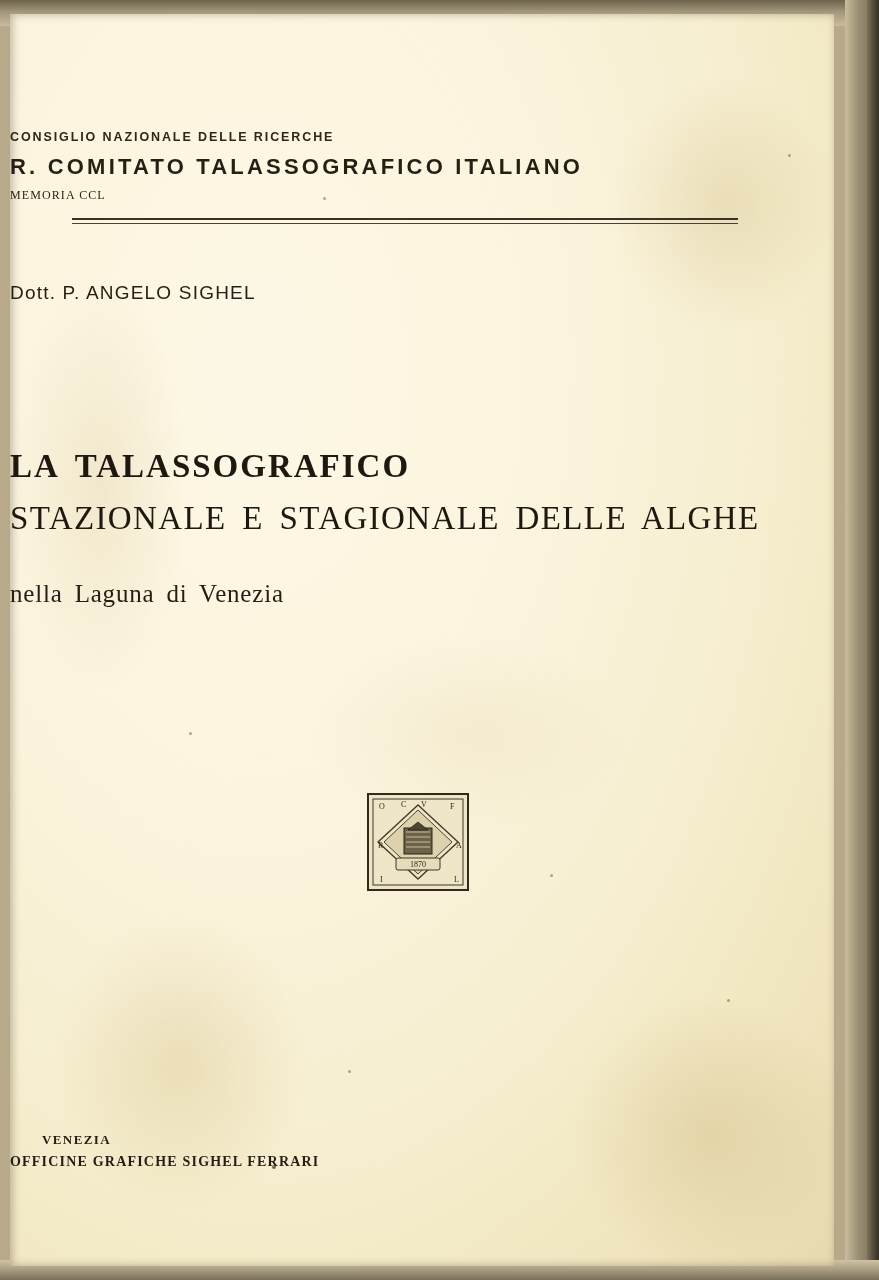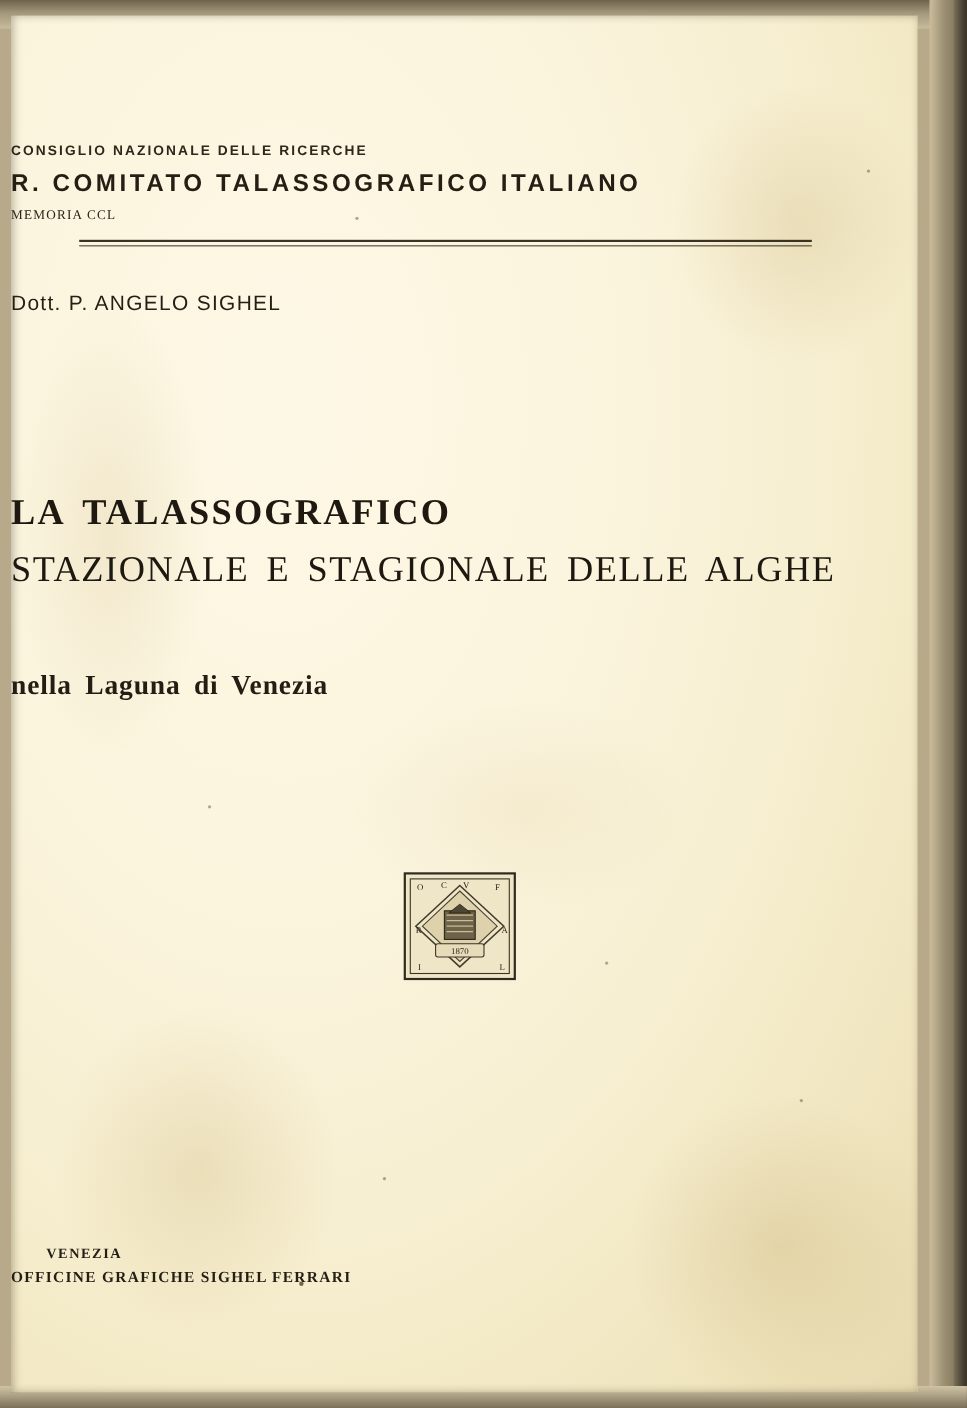--- a/index.html
+++ b/index.html
@@ -134,21 +134,21 @@
     background: #3a3224;
   }
   .rule-thin {
     margin-top: 3px;
     height: 1px;
     background: #4a4130;
   }
 
   .author {
     position: absolute;
-    top: 216px; left: 0; width: 824px;
+    top: 232px; left: 0; width: 824px;
     font-family: "Liberation Sans", sans-serif;
     font-size: 19px;
     font-weight: 500;
     letter-spacing: 1.2px;
     color: #241e14;
   }
 
   .title-1 {
     position: absolute;
     top: 398px; left: 0; width: 824px;
@@ -164,27 +164,26 @@
     top: 450px; left: 0; width: 824px;
     font-family: "Liberation Serif", serif;
     font-size: 33px;
     font-weight: 400;
     letter-spacing: 1.4px;
     word-spacing: 6px;
     color: #1d1810;
   }
   .subtitle {
     position: absolute;
-    top: 560px; left: 0; width: 843px;
+    top: 530px; left: 0; width: 843px;
     font-family: "Liberation Serif", serif;
     font-size: 25px;
     letter-spacing: 0.8px;
     word-spacing: 5px;
     color: #231d13;
-    font-weight: bold;
   }
 
   
   .emblem {
     position: absolute;
     top: 742px;
     left: 356px;
     width: 104px;
     height: 100px;
   }

